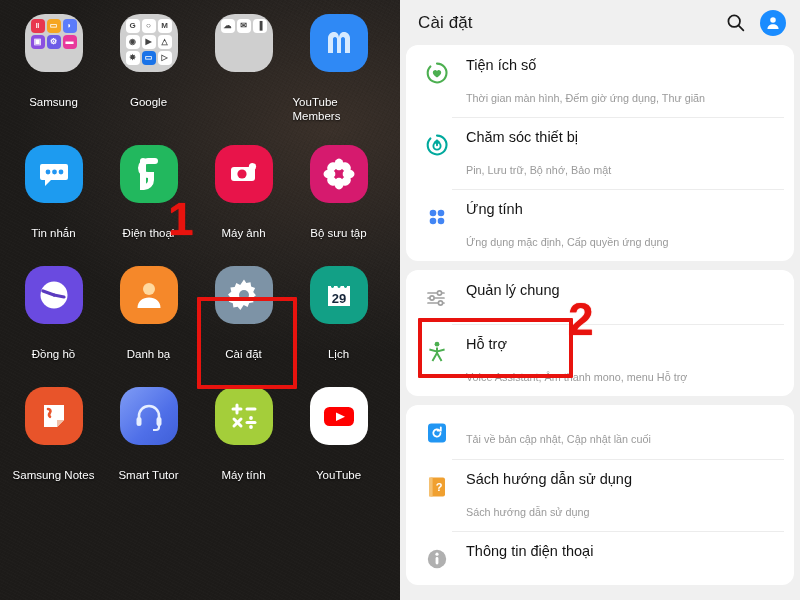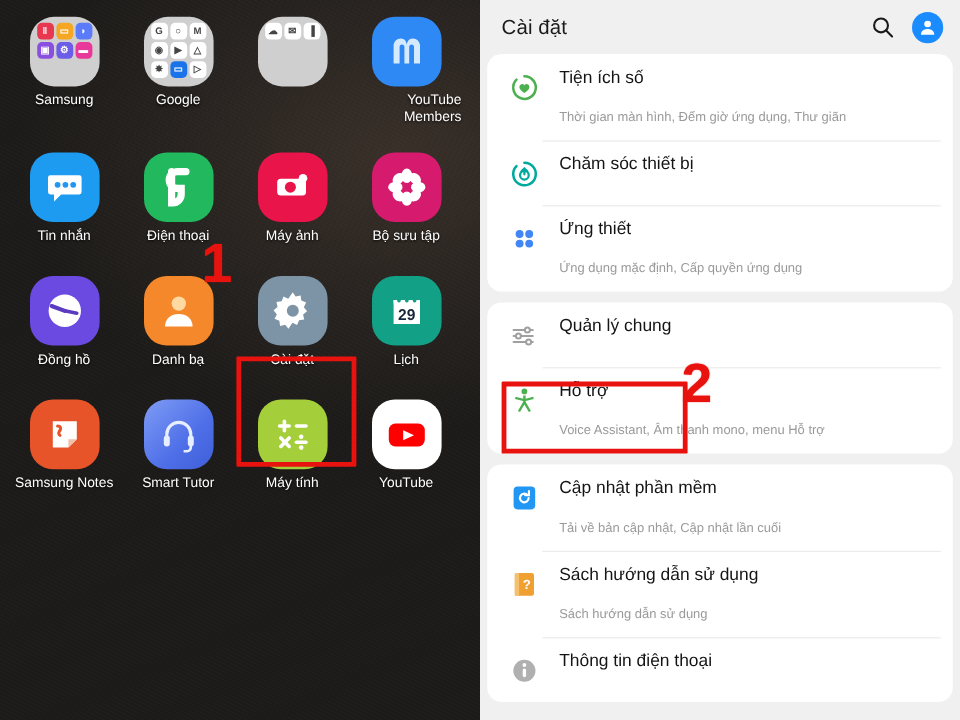--- a/index.html
+++ b/index.html
@@ -31,23 +31,23 @@
     position: relative; z-index: 2;
     padding: 14px 6px 0 6px;
   }
   .app-row { display: flex; }
   .app {
     width: 95px;
     display: flex; flex-direction: column; align-items: center;
     text-decoration: none;
   }
   .app-label {
-    margin-top: 5px;
+    margin-top: 23px;
     color: #fff; font-size: 11.5px; line-height: 14px;
-    text-align: right; text-shadow: 0 1px 2px rgba(0,0,0,.85);
+    text-align: left; text-shadow: 0 1px 2px rgba(0,0,0,.85);
     max-width: 92px;
   }
   
   .sq {
     width: 58px; height: 58px;
     border-radius: 42% / 42%;
     border-radius: 19px;
     position: relative;
     display: flex; align-items: center; justify-content: center;
     overflow: hidden;
@@ -347,33 +347,34 @@
           <div class="row">
             <div class="row-icon">
               <svg width="24" height="24" viewBox="0 0 24 24">
                 <path d="M12 2.6a9.4 9.4 0 1 1-6.6 2.8" fill="none" stroke="#00a99d" stroke-width="2.1" stroke-linecap="round"></path>
                 <path d="M12 7.5v4.8M12 7.5l-2.3 2M12 7.5l2.3 2" fill="none" stroke="#00a99d" stroke-width="1.9" stroke-linecap="round"></path>
                 <circle cx="12" cy="13" r="3.6" fill="none" stroke="#00a99d" stroke-width="1.9"></circle>
               </svg>
             </div>
             <div class="row-text">
               <div class="row-title">Chăm sóc thiết bị</div>
+              <div class="row-sub">Pin, Lưu trữ, Bộ nhớ, Bảo mật</div>
             </div>
           </div>
           <div class="row">
             <div class="row-icon">
               <svg width="22" height="22" viewBox="0 0 22 22">
                 <circle cx="7" cy="7" r="3.3" fill="#4285f4"></circle>
                 <circle cx="15" cy="7" r="3.3" fill="#4285f4"></circle>
                 <circle cx="7" cy="15" r="3.3" fill="#4285f4"></circle>
                 <circle cx="15" cy="15" r="3.3" fill="#4285f4"></circle>
               </svg>
             </div>
             <div class="row-text">
-              <div class="row-title">Ứng thiết</div>
+              <div class="row-title">Ứng tính</div>
               <div class="row-sub">Ứng dụng mặc định, Cấp quyền ứng dụng</div>
             </div>
           </div>
         </div>
         <div class="card">
           <div class="row">
             <div class="row-icon">
               <svg width="24" height="24" viewBox="0 0 24 24" stroke="#a0a0a0" stroke-width="1.7" stroke-linecap="round">
                 <line x1="3" y1="7" x2="19" y2="7"></line>
                 <line x1="3" y1="12" x2="19" y2="12"></line>
@@ -404,21 +405,20 @@
         <div class="card">
           <div class="row">
             <div class="row-icon">
               <svg width="22" height="22" viewBox="0 0 22 22">
                 <rect x="2" y="1.5" width="18" height="19" rx="3.4" fill="#2196f3"></rect>
                 <path d="M14.5 11a3.6 3.6 0 1 1-1.1-2.6" fill="none" stroke="#fff" stroke-width="1.8" stroke-linecap="round"></path>
                 <path d="M14.8 5.3v3.3h-3.3" fill="none" stroke="#fff" stroke-width="1.8" stroke-linecap="round"></path>
               </svg>
             </div>
             <div class="row-text">
-              <div class="row-title">Cập nhật phần mềm</div>
               <div class="row-sub">Tải về bản cập nhật, Cập nhật lần cuối</div>
             </div>
           </div>
           <div class="row">
             <div class="row-icon">
               <svg width="22" height="22" viewBox="0 0 22 22">
                 <rect x="3" y="1.5" width="16" height="19" rx="2" fill="#f0a030"></rect>
                 <rect x="3" y="1.5" width="3.6" height="19" fill="#f5c070"></rect>
                 <text x="13" y="15" font-family="Liberation Sans, sans-serif" font-size="11" font-weight="bold" fill="#fff" text-anchor="middle">?</text>
               </svg>

